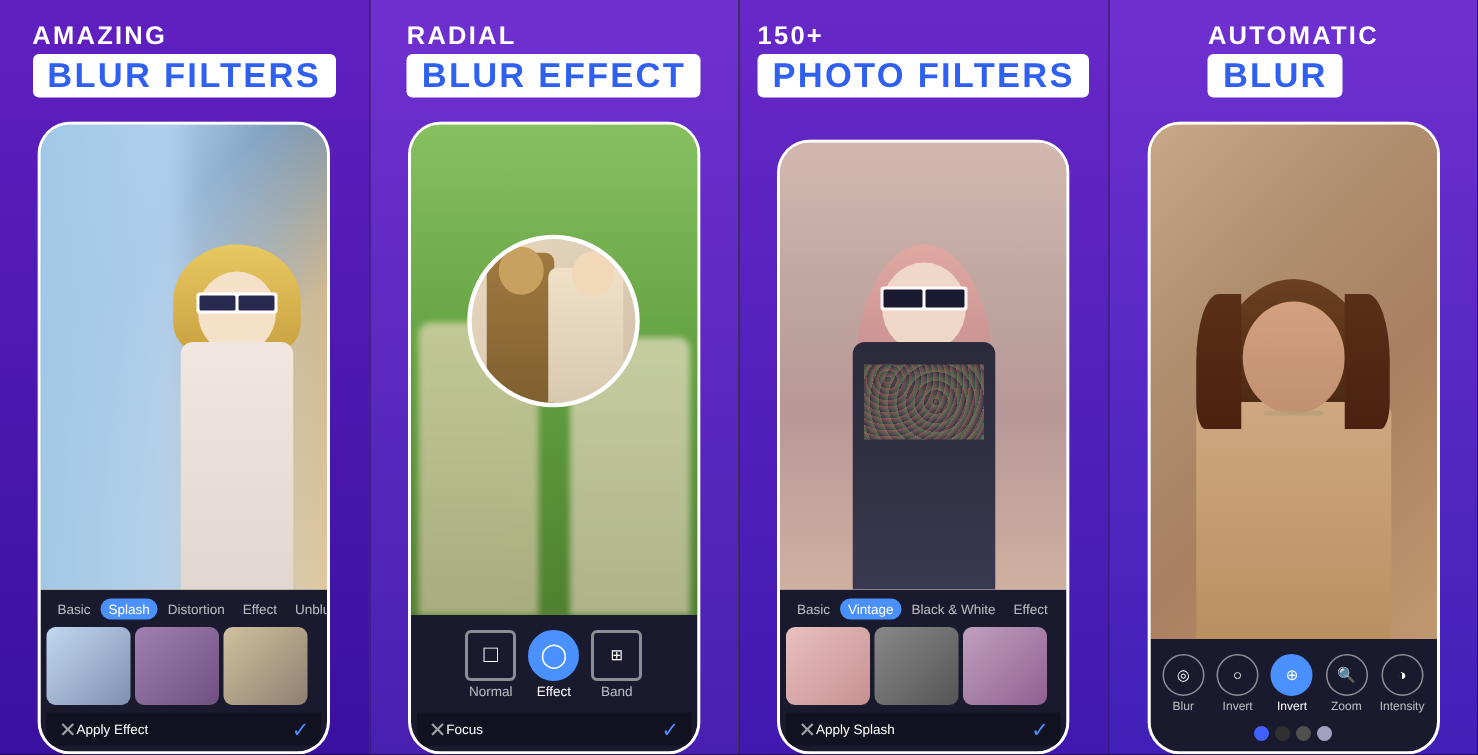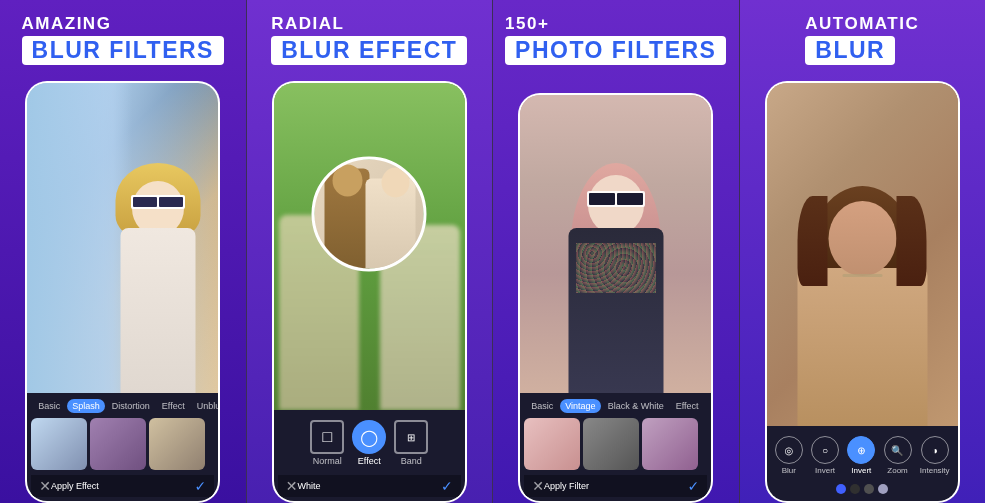--- a/index.html
+++ b/index.html
@@ -392,21 +392,21 @@
           <div class="shape-icon active-shape circle-shape">◯</div>
           <span class="shape-label active-label">Effect</span>
         </div>
         <div class="shape-item">
           <div class="shape-icon" style="font-size:10px;">⊞</div>
           <span class="shape-label">Band</span>
         </div>
       </div>
       <div class="bottom-action-bar">
         <span class="action-icon">✕</span>
-        <span class="action-label">White</span>
+        <span class="action-label">Focus</span>
         <span class="action-check">✓</span>
       </div>
     </div>
   </div>
 </div>
 
 <div class="divider-line"></div>
 
 <div class="panel panel-3">
   <div class="panel-title">
@@ -440,21 +440,21 @@
         <span class="filter-tab">Black &amp; White</span>
         <span class="filter-tab">Effect</span>
       </div>
       <div class="thumbnail-row">
         <div class="thumbnail thumb-3a"></div>
         <div class="thumbnail thumb-3b"></div>
         <div class="thumbnail thumb-3c"></div>
       </div>
       <div class="bottom-action-bar">
         <span class="action-icon">✕</span>
-        <span class="action-label">Apply Filter</span>
+        <span class="action-label">Apply Splash</span>
         <span class="action-check">✓</span>
       </div>
     </div>
   </div>
 </div>
 
 <div class="divider-line"></div>
 
 <div class="panel panel-4">
   <div class="panel-title">

